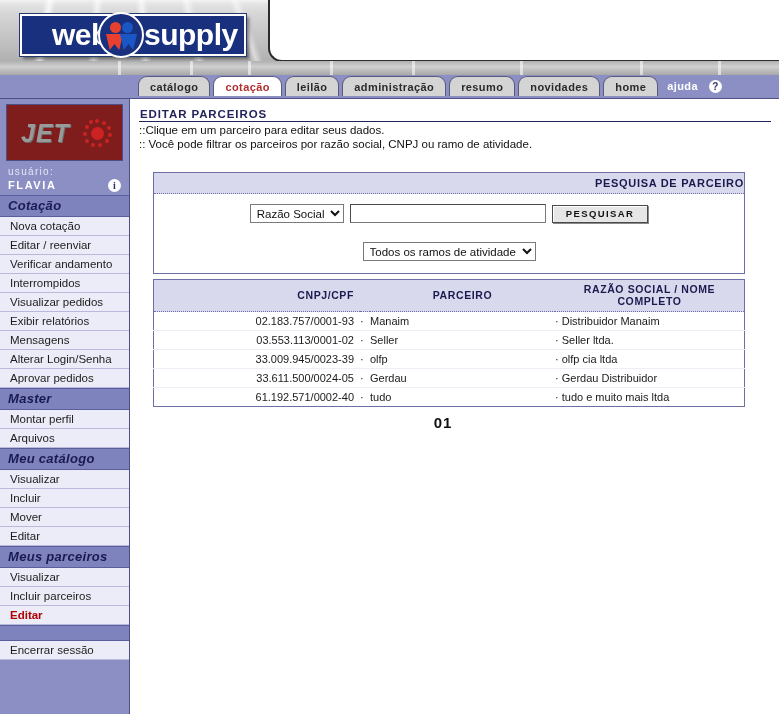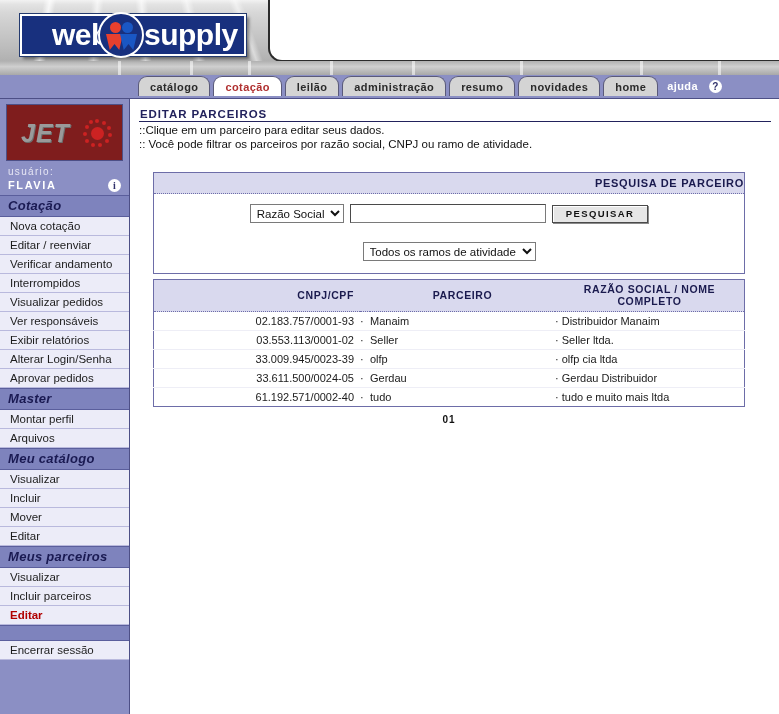--- a/index.html
+++ b/index.html
@@ -310,24 +310,24 @@
     padding: 3px 0 3px 0;
     border-bottom: 1px solid #eeeef6;
   }
   .results tr:last-child td { border-bottom: none; }
   .c-cnpj { width: 200px; text-align: right; padding-right: 6px !important; }
   .c-sep  { width: 10px; color: #777777; }
   .c-part { width: 185px; }
   .c-razao { }
   .pager {
     position: absolute;
-    left: 22px; top: 315px;
+    left: 16px; top: 315px;
     width: 592px;
     text-align: center;
-    font-size: 10px;
+    font-size: 15px;
     font-weight: bold;
     color: #111111;
     letter-spacing: 1px;
   }
 </style>
 </head>
 <body>
 
 <div id="page">
 
@@ -397,22 +397,22 @@
       <div class="user-name">FLAVIA</div>
       <span class="info-icon">i</span>
     </div>
 
     <div class="sb-section">Cotação</div>
     <div class="sb-item">Nova cotação</div>
     <div class="sb-item">Editar / reenviar</div>
     <div class="sb-item">Verificar andamento</div>
     <div class="sb-item">Interrompidos</div>
     <div class="sb-item">Visualizar pedidos</div>
-    <div class="sb-item">Ver responsáveis</div>
     <div class="sb-item">Exibir relatórios</div>
+    <div class="sb-item">Mensagens</div>
     <div class="sb-item">Alterar Login/Senha</div>
     <div class="sb-item">Aprovar pedidos</div>
 
     <div class="sb-section">Master</div>
     <div class="sb-item">Montar perfil</div>
     <div class="sb-item">Arquivos</div>
 
     <div class="sb-section">Meu catálogo</div>
     <div class="sb-item">Visualizar</div>
     <div class="sb-item">Incluir</div>

